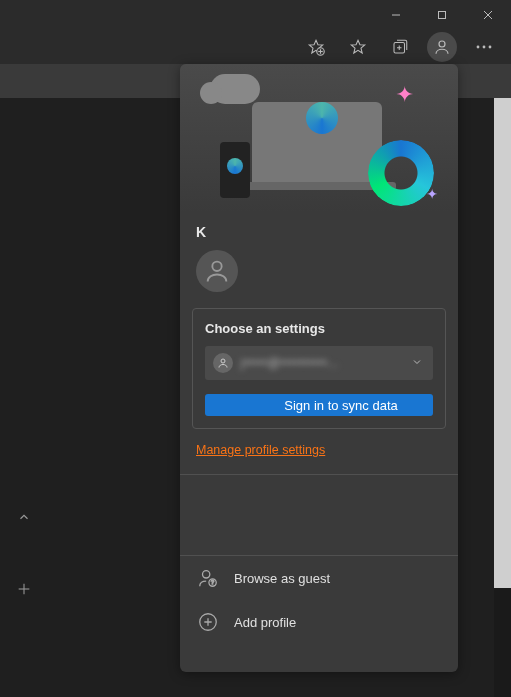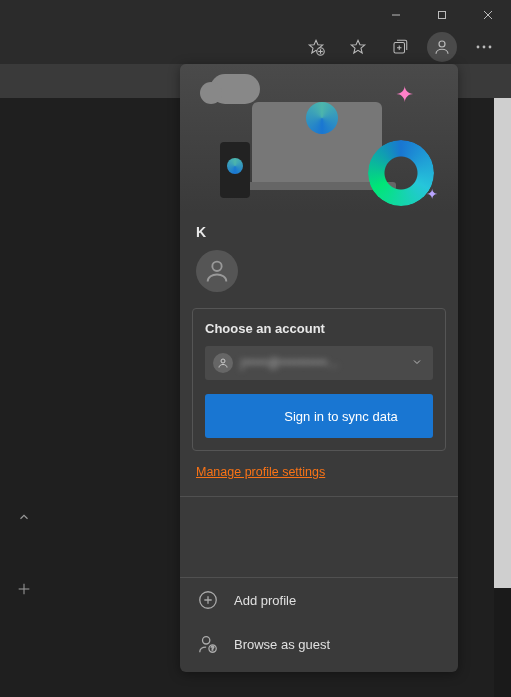--- a/index.html
+++ b/index.html
@@ -157,21 +157,21 @@
     filter: blur(3px);
     letter-spacing:.5px;
   }
   .account-select .chev-down {
     position:absolute;right:10px;color:#bbb;
   }
   .signin-btn {
     margin-top:14px;
     background:#1976d2;
     color:#fff;
-    height:44px;
+    height:22px;
     border-radius:3px;
     display:flex;align-items:center;justify-content:center;
     font-size:13px;
     padding-left:44px;
   }
   .manage-link {
     display:inline-block;
     margin:14px 16px 0 16px;
     color:#f97316;
     text-decoration:underline;
@@ -322,21 +322,21 @@
       <div class="avatar-big">
         <svg width="28" height="28" viewBox="0 0 24 24" fill="none" stroke="#999" stroke-width="1.6">
             <circle cx="12" cy="8" r="4"></circle>
             <path d="M4 21c0-4 4-6 8-6s8 2 8 6"></path>
           </svg>
       </div>
     </div>
   </div>
 
   <div class="choose-box">
-    <div class="choose-title">Choose an account</div>
+    <div class="choose-title">Choose an settings</div>
     <div class="account-select">
       <div class="acct-icon">
         <svg width="12" height="12" viewBox="0 0 24 24" fill="none" stroke="#ccc" stroke-width="2">
             <circle cx="12" cy="8" r="4"></circle>
             <path d="M4 21c0-4 4-6 8-6s8 2 8 6"></path>
           </svg>
       </div>
       <span class="acct-email">j•••••@••••••••••...</span>
       <span class="chev-down">
         <svg width="12" height="12" viewBox="0 0 24 24" fill="none" stroke="currentColor" stroke-width="2">
@@ -349,32 +349,32 @@
 
   <a class="manage-link">Manage profile settings</a>
 
   <div class="divider"></div>
   <div class="big-gap"></div>
   <div class="divider"></div>
 
   <div class="action-row">
     <div class="action-icon">
       <svg width="22" height="22" viewBox="0 0 24 24" fill="none" stroke="currentColor" stroke-width="1.4">
-          <circle cx="12" cy="12" r="9"></circle>
-          <line x1="12" y1="8" x2="12" y2="16"></line>
-          <line x1="8" y1="12" x2="16" y2="12"></line>
-        </svg>
-    </div>
-    <span>Add profile</span>
-  </div>
-
-  <div class="action-row">
-    <div class="action-icon">
-      <svg width="22" height="22" viewBox="0 0 24 24" fill="none" stroke="currentColor" stroke-width="1.4">
           <circle cx="10" cy="8" r="4"></circle>
           <path d="M3 21c0-3.5 3-5.5 7-5.5"></path>
           <circle cx="17" cy="17" r="4"></circle>
           <text x="17" y="19" font-size="6" fill="currentColor" text-anchor="middle">?</text>
         </svg>
     </div>
     <span>Browse as guest</span>
   </div>
+
+  <div class="action-row">
+    <div class="action-icon">
+      <svg width="22" height="22" viewBox="0 0 24 24" fill="none" stroke="currentColor" stroke-width="1.4">
+          <circle cx="12" cy="12" r="9"></circle>
+          <line x1="12" y1="8" x2="12" y2="16"></line>
+          <line x1="8" y1="12" x2="16" y2="12"></line>
+        </svg>
+    </div>
+    <span>Add profile</span>
+  </div>
 </div>
 
 </body></html>

